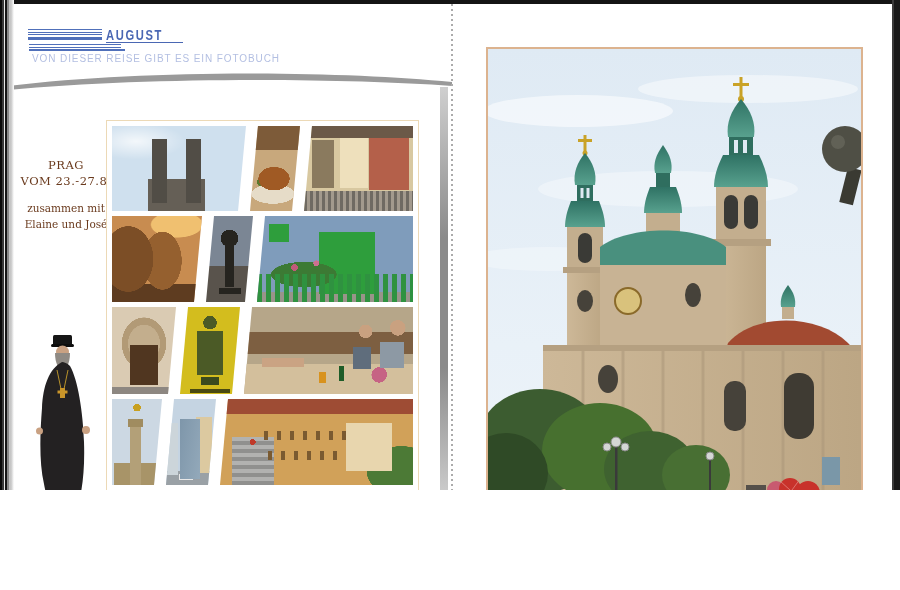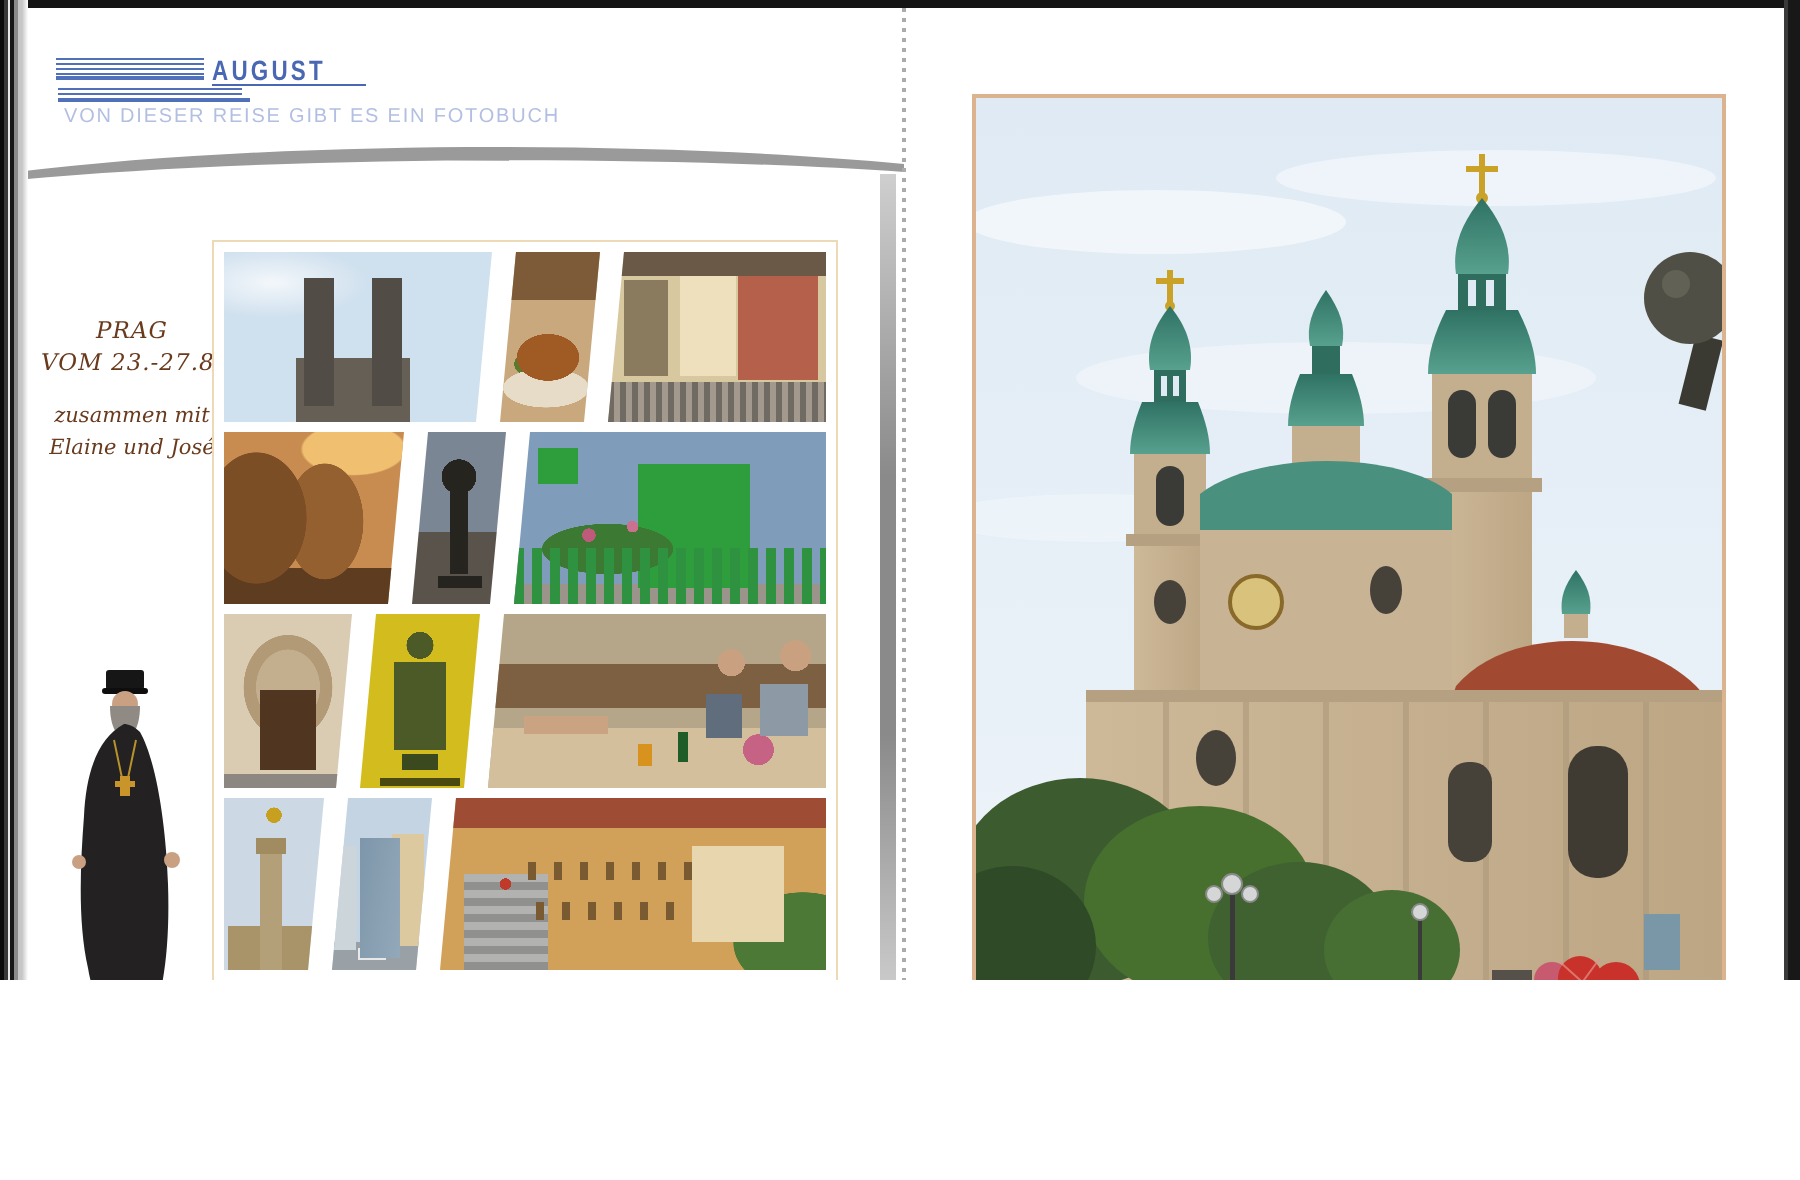--- a/index.html
+++ b/index.html
@@ -23,21 +23,21 @@
 
   
   .curl{left:8px;top:60px;}
 
   
   .foldline{left:451px;top:4px;width:2px;height:586px;
     background:repeating-linear-gradient(180deg,#ababab 0 2px,rgba(0,0,0,0) 2px 5px);}
 
   
   .caption{left:10px;top:157px;width:112px;text-align:center;color:#6a3a1d;
-    font-family:"DejaVu Serif",serif;font-style:italic;font-size:10.5px;line-height:16px;}
+    font-family:"DejaVu Serif",serif;font-size:10.5px;line-height:16px;}
   .caption .big{font-size:11.5px;letter-spacing:.5px;}
   .caption .gap{height:11px;}
 
   
   .collage{left:106px;top:120px;width:313px;height:373px;background:#fff;
     border:1px solid #ecd9b6;box-sizing:border-box;padding:5px;
     display:flex;flex-direction:column;gap:5px;}
   .crow{display:flex;gap:4px;width:301px;}
   .r1{height:85px;} .r2{height:86px;} .r3{height:87px;} .r4{height:86px;}
   .tile{height:100%;background-repeat:no-repeat;

